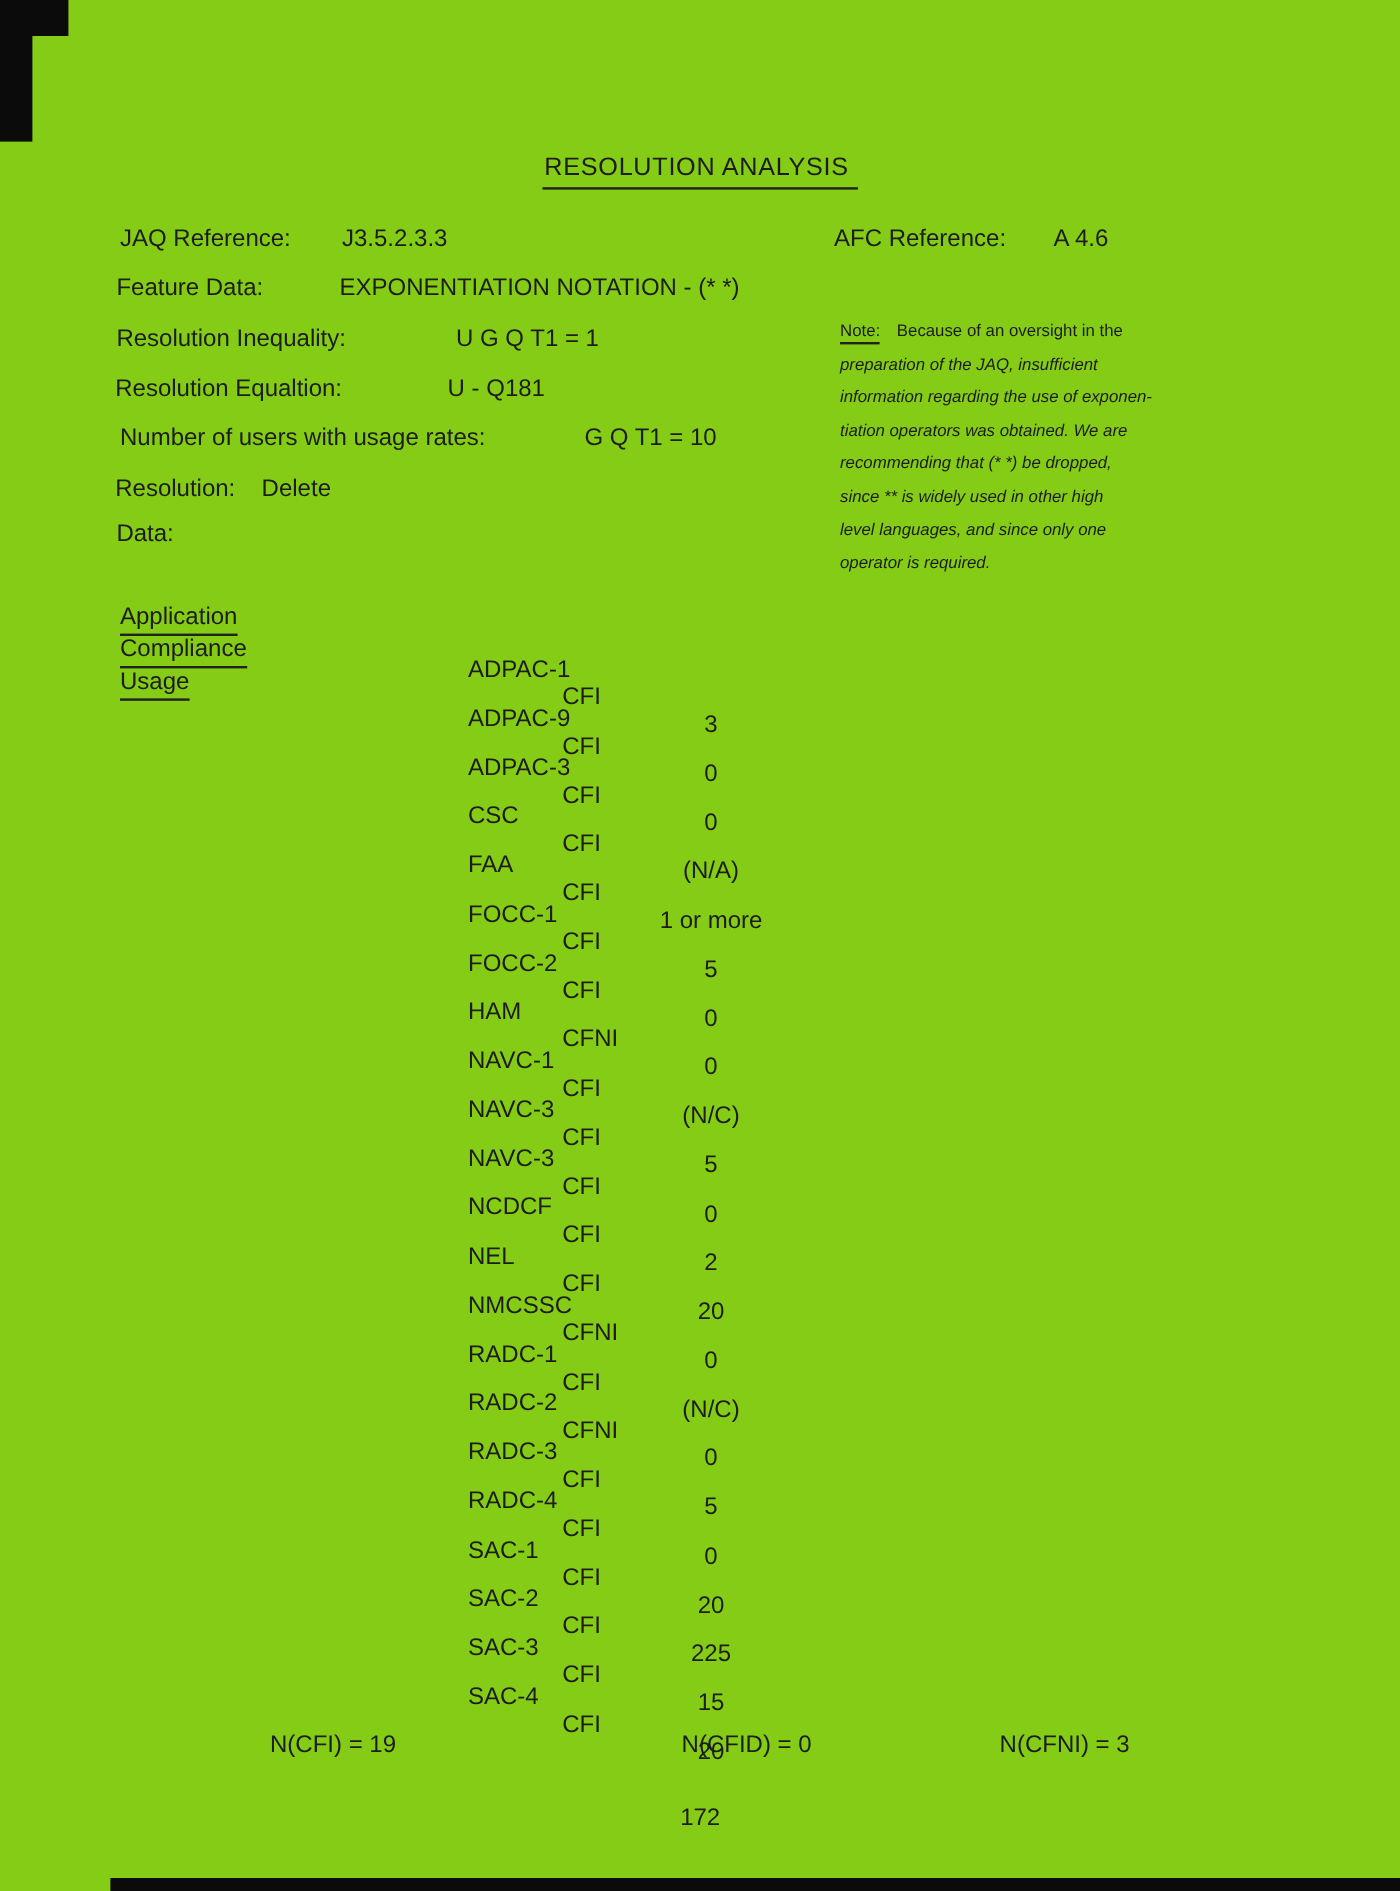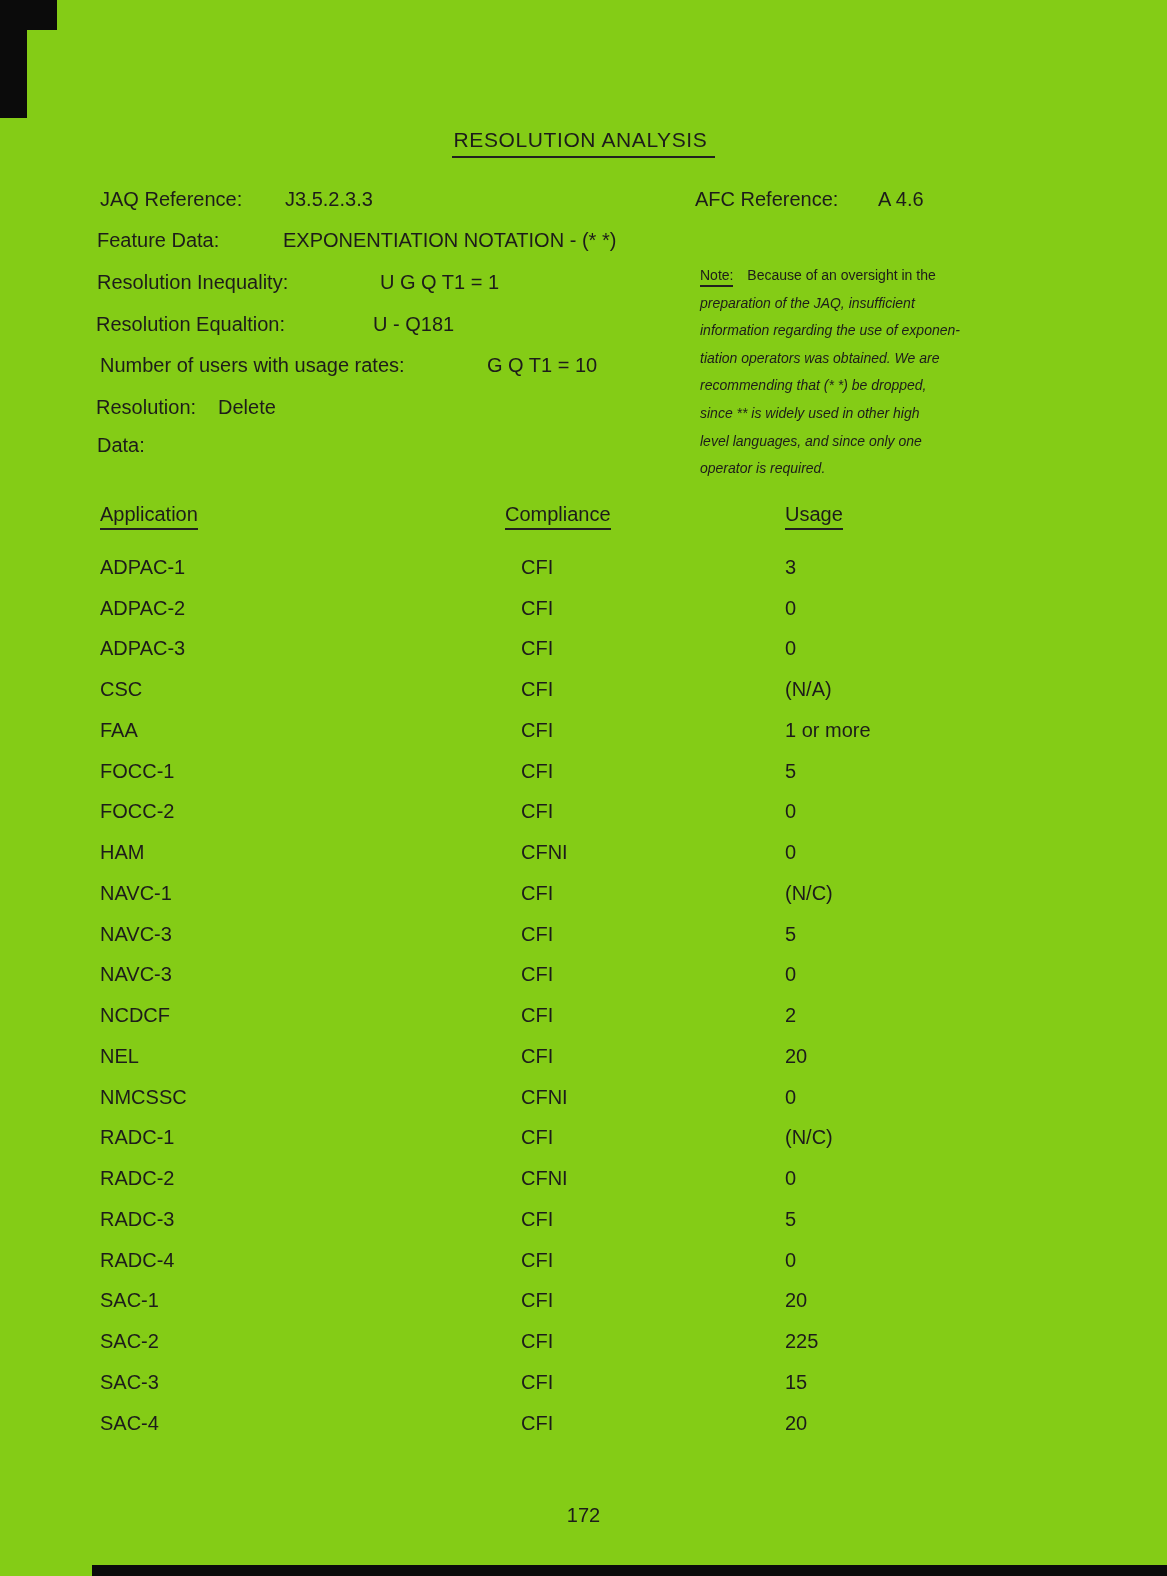--- a/index.html
+++ b/index.html
@@ -34,21 +34,21 @@
 
   .u { border-bottom: 2px solid #22211f; padding-bottom: 2px; }
 
   .note {
     position: absolute; left: 700px; top: 262px; width: 414px;
     font-size: 14px; line-height: 27.6px;
   }
   .note-rest { white-space: pre-line; font-style: italic; }
 
   .table { position: absolute; left: 100px; top: 503px; width: 985px; }
-  .trow { display: flex; align-items: center; height: 40.75px; font-size: 20px; }
+  .trow { display: flex; align-items: center; height: 40.75px; font-size: 20px; flex-direction: column; }
   .thead { height: 44px; align-items: flex-start; }
   .c-app  { width: 405px; }
   .c-comp { width: 280px; }
   .c-usage { flex: 1; }
   .hd { display: inline-block; }
   .ind { padding-left: 16px; }
 
   .summary-line { position: absolute; top: 1443px; left: 0; width: 100%; height: 28px; }
   .page-number {
     position: absolute; top: 1504px; left: 0; width: 100%;
@@ -122,21 +122,21 @@
       <span class="c-comp"><span class="hd u">Compliance</span></span>
       <span class="c-usage"><span class="hd u">Usage</span></span>
     </div>
     <div id="rows">
         <div class="trow">
           <span class="c-app">ADPAC-1</span>
           <span class="c-comp ind">CFI</span>
           <span class="c-usage">3</span>
         </div>
         <div class="trow">
-          <span class="c-app">ADPAC-2</span>
+          <span class="c-app">ADPAC-9</span>
           <span class="c-comp ind">CFI</span>
           <span class="c-usage">0</span>
         </div>
         <div class="trow">
           <span class="c-app">ADPAC-3</span>
           <span class="c-comp ind">CFI</span>
           <span class="c-usage">0</span>
         </div>
         <div class="trow">
           <span class="c-app">CSC</span>
@@ -229,16 +229,21 @@
           <span class="c-usage">15</span>
         </div>
         <div class="trow">
           <span class="c-app">SAC-4</span>
           <span class="c-comp ind">CFI</span>
           <span class="c-usage">20</span>
         </div>
       </div>
   </div>
 
+  <div class="summary-line">
+    <span class="at" style="left:225px">N(CFI) = 19</span>
+    <span class="at" style="left:568px">N(CFID) =  0</span>
+    <span class="at" style="left:833px">N(CFNI) = 3</span>
+  </div>
 
   <div class="page-number">172</div>
 
 </div>
 
 </body></html>

